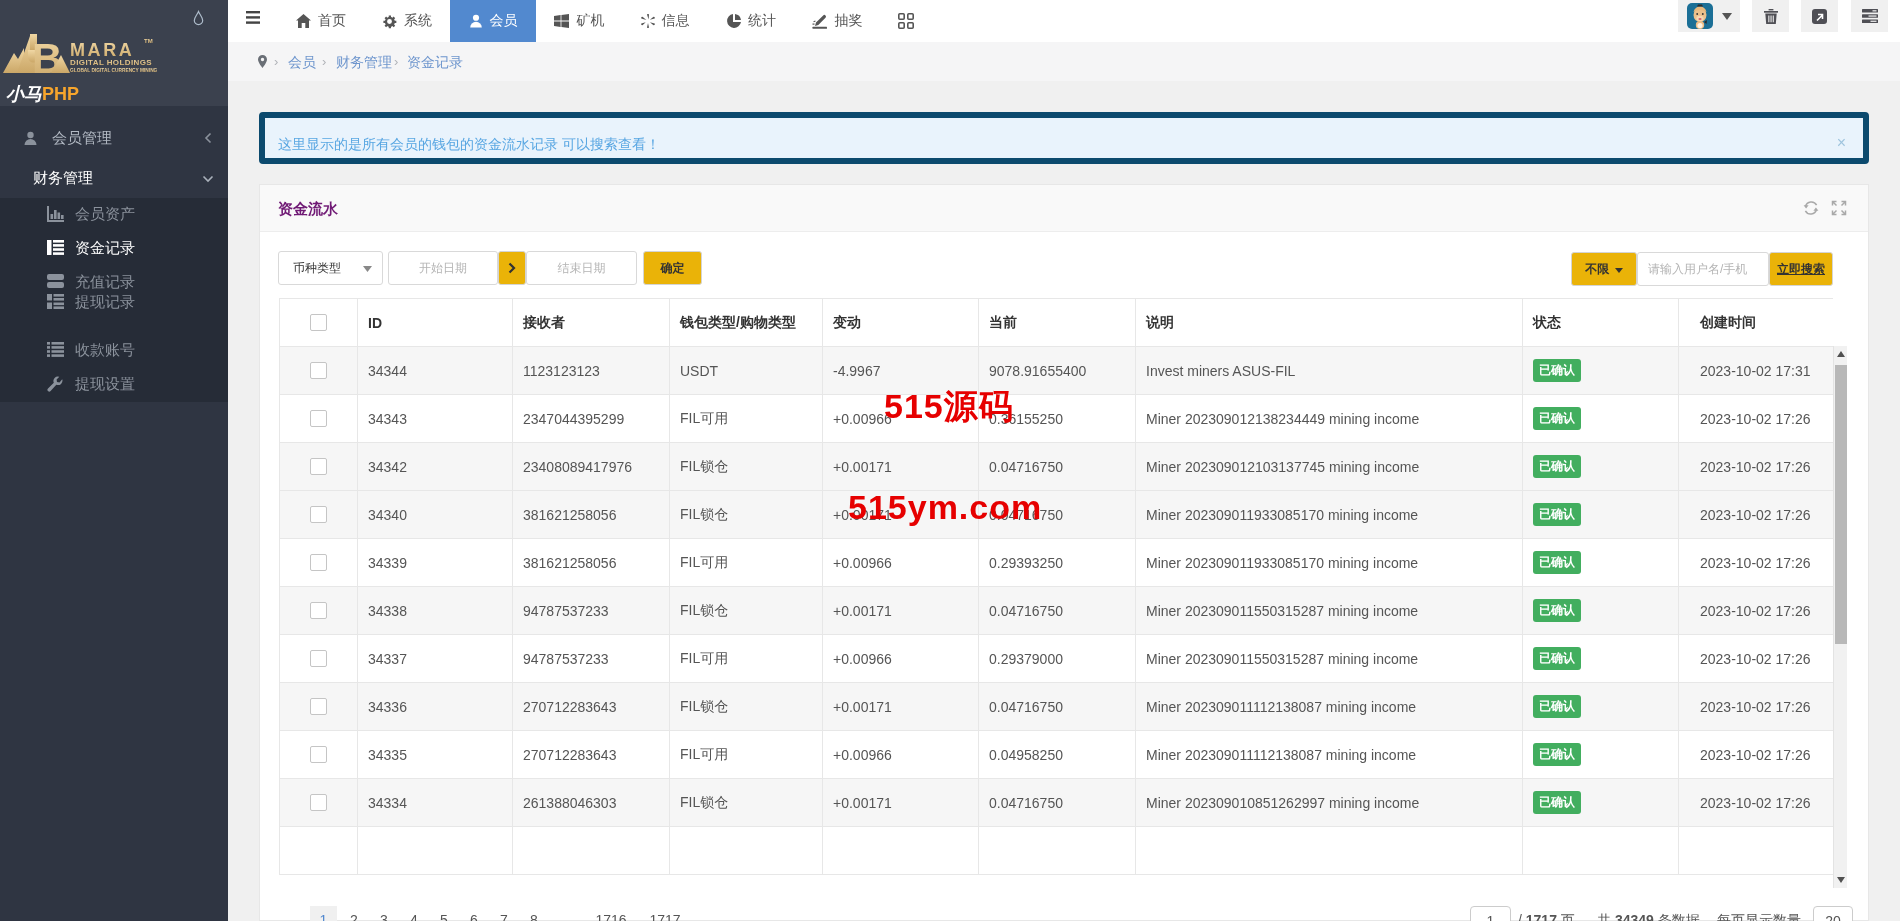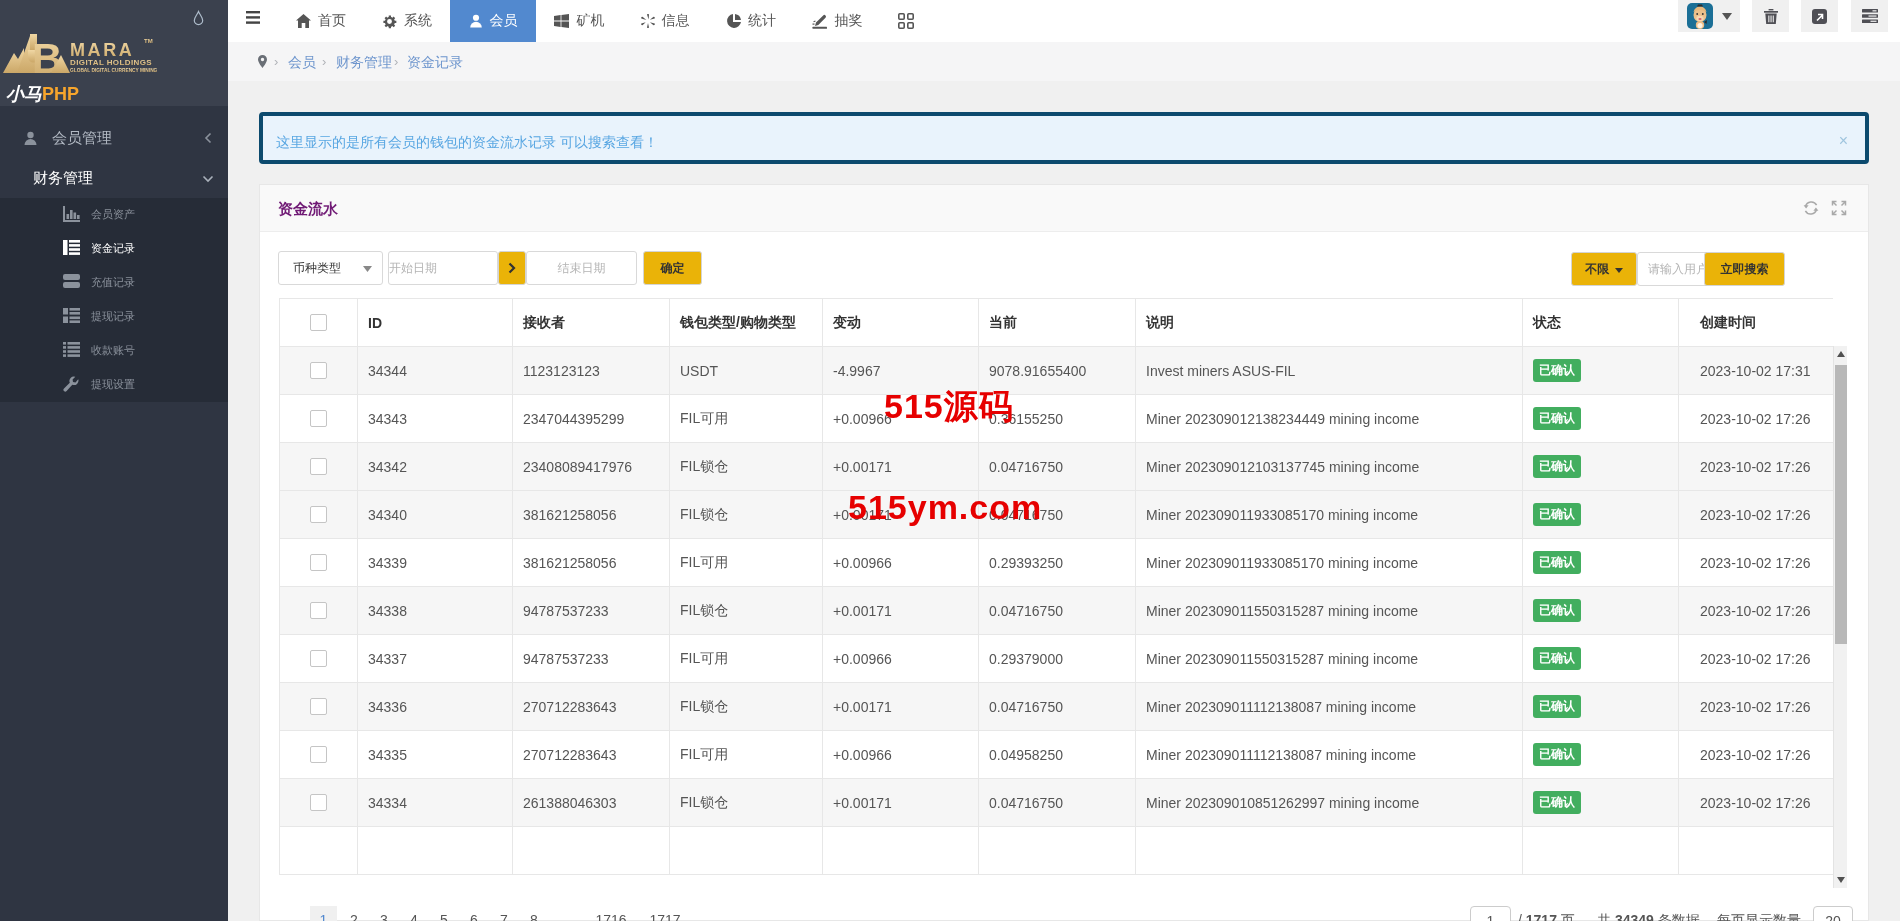--- a/index.html
+++ b/index.html
@@ -3,36 +3,36 @@
 <meta charset="utf-8">
 <title>资金记录</title>
 <style>
 * { margin:0; padding:0; box-sizing:border-box; }
 html,body { width:1900px; height:921px; overflow:hidden; }
 body { font-family:"Liberation Sans", sans-serif; background:#f0f0f0; position:relative; font-size:14px; }
 
 #sidebar { position:absolute; left:0; top:0; width:228px; height:921px; background:#2f3542; }
 #brand { position:absolute; left:0; top:0; width:228px; height:106px; background:#3b414e; }
 #submenu { position:absolute; left:0; top:198px; width:228px; height:204px; background:#262c37; }
-.sitem { position:absolute; left:0; width:228px; height:34px; line-height:34px; color:#8b929c; font-size:11px;margin-left:16px; }
+.sitem { position:absolute; left:0; width:228px; height:34px; line-height:34px; color:#8b929c; font-size:15px; }
 .sitem .txt { position:absolute; left:75px; top:0; }
 .sitem svg { position:absolute; left:47px; top:9px; }
 .pitem { position:absolute; left:0; width:228px; height:40px; line-height:40px; color:#b3bac4; font-size:15px; }
 
 #navbar { position:absolute; left:228px; top:0; width:1672px; height:42px; background:#fff; }
 .nav-item { position:absolute; top:0; height:42px; width:86px; display:flex; align-items:center; justify-content:center; gap:7px; color:#555; font-size:14px; }
 .nav-item.active { background:#5289cf; color:#fff; }
 .nav-item svg { display:block; }
 .tools { position:absolute; top:0; height:32px; background:#f0f0f0; display:flex; align-items:center; justify-content:center; }
 
 #bcrumb { position:absolute; left:228px; top:42px; width:1672px; height:39px; background:#f5f5f6; }
 #bcrumb .lnk { color:#6d95cd; }
 #bcrumb span.sep { color:#b0b3b8; }
 
-#alert { position:absolute; left:259px; top:112px; width:1610px; height:52px; background:#e9f3fc; border:4px solid #0c4a6e; border-radius:4px; color:#58a6e2; }
+#alert { position:absolute; left:259px; top:112px; width:1610px; height:52px; background:#e9f3fc; border:6px solid #0c4a6e; border-radius:4px; color:#58a6e2; }
 #panel { position:absolute; left:259px; top:184px; width:1610px; height:737px; background:#fff; border:1px solid #e7e7e7; }
 #phead { position:absolute; left:0; top:0; width:1608px; height:47px; background:#f9f9f9; border-bottom:1px solid #ededed; }
 #phead .title { position:absolute; left:18px; top:15px; font-size:15px; font-weight:bold; color:#701a75; }
 
 .w { position:absolute; height:34px; border:1px solid #d9d9d9; border-radius:3px; background:#fff; font-size:12px; }
 .btn { background:#eab308; border:1px solid #d4d4d4; font-weight:bold; color:#333; text-align:center; }
 .ph { color:#b4b4b4; }
 
 #tblwrap { position:absolute; left:19px; top:113px; width:1554px; height:590px; overflow:hidden; }
 table { border-collapse:collapse; table-layout:fixed; width:1554px; }
@@ -129,21 +129,21 @@
     </div>
     <div class="sitem" style="top:67px;">
       <svg width="17" height="14" viewBox="0 0 17 14">
           <g fill="#8b929c">
             <rect x="0" y="0" width="17" height="6" rx="2"></rect>
             <rect x="0" y="8" width="17" height="6" rx="2"></rect>
           </g>
         </svg>
       <span class="txt">充值记录</span>
     </div>
-    <div class="sitem" style="top:101px;">
+    <div class="sitem" style="top:87px;">
       <svg width="17" height="15" viewBox="0 0 17 15">
           <g fill="#8b929c">
             <rect x="0" y="0" width="5" height="6.5"></rect>
             <rect x="6.5" y="0" width="10.5" height="2.6"></rect>
             <rect x="6.5" y="4" width="10.5" height="2.6"></rect>
             <rect x="0" y="8.5" width="5" height="6.5"></rect>
             <rect x="6.5" y="8.5" width="10.5" height="2.6"></rect>
             <rect x="6.5" y="12.4" width="10.5" height="2.6"></rect>
           </g>
         </svg>
@@ -331,31 +331,31 @@
           <path d="M10.5 10.5 L14.5 14.5 M14.5 10.5 L14.5 14.5 L10.5 14.5"></path>
         </g>
       </svg>
   </div>
   <div class="w" style="left:18px;top:66px;width:105px;">
     <span style="position:absolute;left:14px;top:8px;color:#333;">币种类型</span>
     <svg style="position:absolute;right:10px;top:14px;" width="9" height="6" viewBox="0 0 9 6">
         <polygon points="0,0 9,0 4.5,6" fill="#888"></polygon>
       </svg>
   </div>
-  <div class="w" style="left:128px;top:66px;width:110px;text-align:left;line-height:32px;"><span class="ph">开始日期</span></div>
+  <div class="w" style="left:128px;top:66px;width:110px;text-align:center;line-height:32px;"><span class="ph">开始日期</span></div>
   <div class="w btn" style="left:238px;top:66px;width:28px;"><svg style="margin-top:10px;" width="8" height="12" viewBox="0 0 8 12">
         <polyline points="1.5,1.5 6,6 1.5,10.5" fill="none" stroke="#333" stroke-width="2.2"></polyline>
       </svg></div>
   <div class="w" style="left:266px;top:66px;width:111px;text-align:center;line-height:32px;"><span class="ph">结束日期</span></div>
   <div class="w btn" style="left:383px;top:66px;width:59px;line-height:32px;">确定</div>
   <div class="w btn" style="left:1311px;top:67px;width:66px;line-height:32px;">不限 <svg width="8" height="5" viewBox="0 0 8 5" style="margin-left:2px;">
         <polygon points="0,0 8,0 4,5" fill="#333"></polygon>
       </svg></div>
   <div class="w" style="left:1377px;top:67px;width:132px;line-height:32px;"><span class="ph" style="margin-left:10px;">请输入用户名/手机</span></div>
-  <div class="w btn" style="left:1444px;top:67px;width:81px;line-height:32px;">立即搜索</div>
+  <div class="w btn" style="left:1509px;top:67px;width:64px;line-height:32px;text-decoration:underline;">立即搜索</div>
   <div id="tblwrap">
     <table>
       <colgroup>
           <col style="width:78px">
           <col style="width:155px">
           <col style="width:157px">
           <col style="width:153px">
           <col style="width:156px">
           <col style="width:157px">
           <col style="width:387px">

